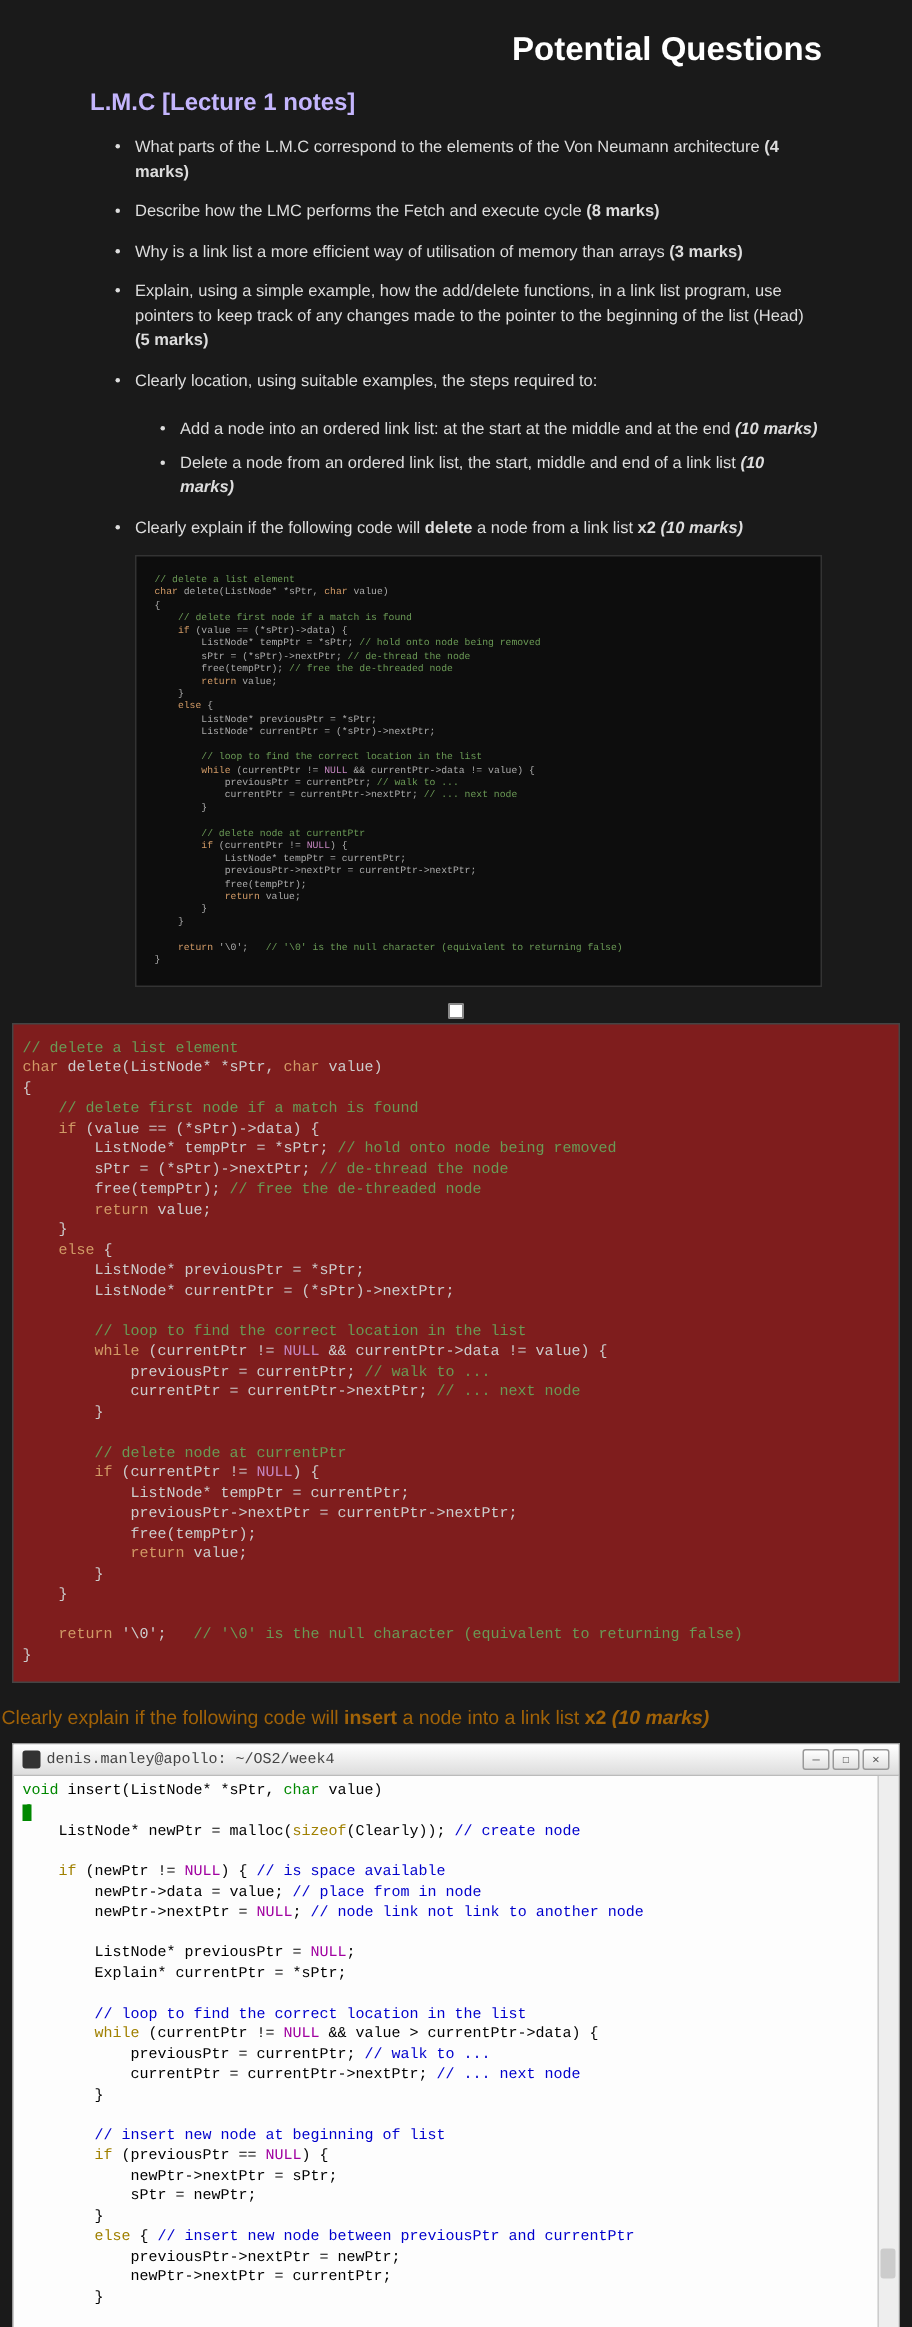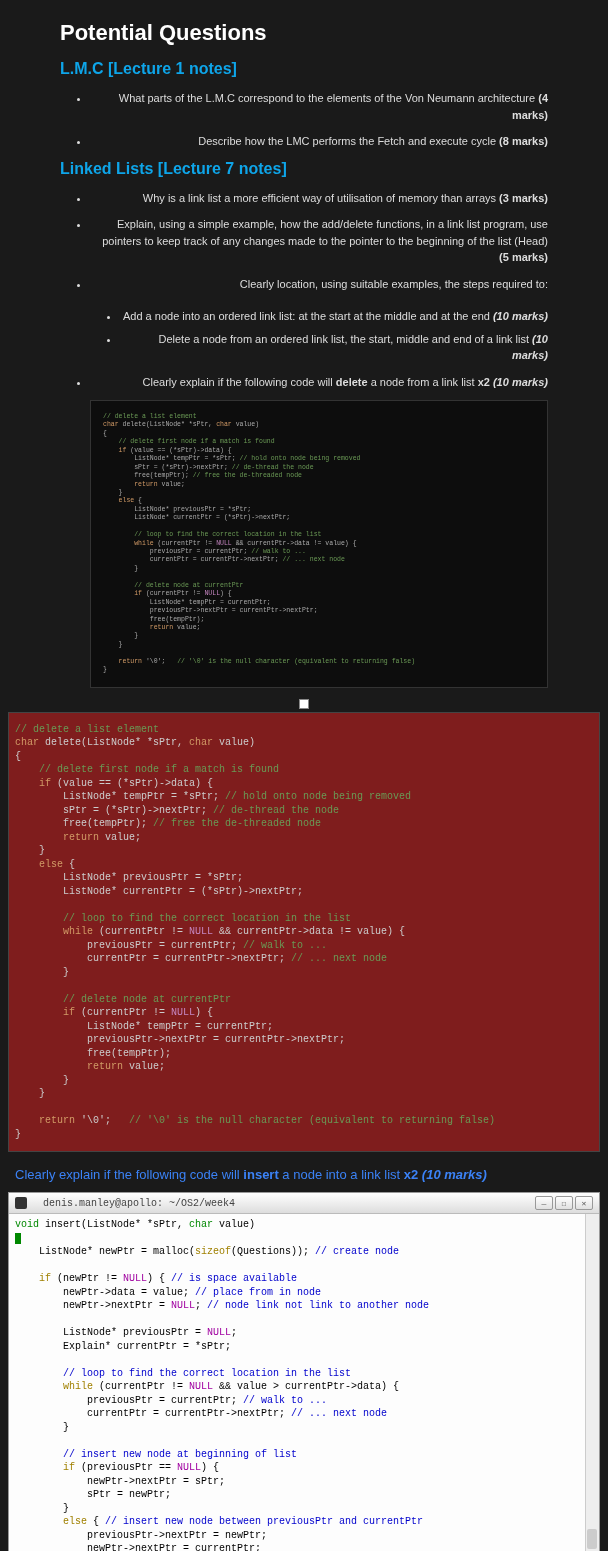--- a/index.html
+++ b/index.html
@@ -4,24 +4,24 @@
 <style>
   * { box-sizing: border-box; margin: 0; padding: 0; }
   body {
     width: 608px;
     background: #1a1a1a;
     font-family: -apple-system, BlinkMacSystemFont, "Segoe UI", Arial, sans-serif;
     color: #e0e0e0;
     font-size: 12px;
   }
   .content { padding: 20px 60px 10px 60px; }
-  h1 { font-size: 22px; font-weight: 700; color: #fff; margin-bottom: 14px; }
-  h2 { font-size: 16px; font-weight: 700; color: #0ea5e9; margin: 10px 0 12px 0; }
+  h1 { font-size: 22px; font-weight: 700; color: #fff; margin-bottom: 14px; text-align: right; }
+  h2 { font-size: 16px; font-weight: 700; color: #c4b5fd; margin: 10px 0 12px 0; }
   ul.outer { list-style: disc; padding-left: 30px; }
-  ul.outer > li { margin-bottom: 10px; line-height: 1.5; font-size: 11px; color: #ddd; text-align: right; }
+  ul.outer > li { margin-bottom: 10px; line-height: 1.5; font-size: 11px; color: #ddd; }
   ul.inner { list-style: disc; padding-left: 30px; margin-top: 16px; }
   ul.inner > li { margin-bottom: 6px; line-height: 1.5; font-size: 11px; }
   strong { font-weight: 700; }
   
   .code-thumb {
     margin: 10px 0 0 30px;
     background: #0d0d0d;
     padding: 12px;
     font-family: "Courier New", monospace;
     font-size: 6.5px;
@@ -48,23 +48,23 @@
     font-family: "Courier New", monospace;
     font-size: 10px;
     line-height: 1.35;
     white-space: pre;
     color: #ccc;
     margin: 0 8px;
     border: 1px solid #444;
   }
   
   .insert-heading {
-    color: #3b82f6;
+    color: #a16207;
     font-size: 13px;
-    padding: 14px 10px 8px 15px;
+    padding: 14px 10px 8px 1px;
     line-height: 1.4;
   }
   
   .terminal-window {
     margin: 0 8px 8px 8px;
     background: #fdfdfd;
     border: 1px solid #999;
     font-family: "Courier New", monospace;
     font-size: 10px;
     color: #000;
@@ -72,21 +72,21 @@
   .term-title {
     background: linear-gradient(#fff, #ddd);
     border-bottom: 1px solid #bbb;
     padding: 3px 6px;
     display: flex;
     align-items: center;
     justify-content: space-between;
     font-size: 10px;
     color: #444;
   }
-  .term-title-left { display: flex; align-items: flex-end; gap: 16px; }
+  .term-title-left { display: flex; align-items: flex-end; gap: 4px; }
   .term-icon { width: 12px; height: 12px; background: #333; border-radius: 2px; display: inline-block; }
   .window-buttons { display: flex; gap: 2px; }
   .window-buttons span {
     width: 18px; height: 14px;
     border: 1px solid #999;
     background: linear-gradient(#fff,#e0e0e0);
     border-radius: 2px;
     display: inline-flex;
     align-items: center;
     justify-content: center;
@@ -137,21 +137,20 @@
 
 <div class="content">
   <h1>Potential Questions</h1>
 
   <h2>L.M.C [Lecture 1 notes]</h2>
   <ul class="outer">
     <li><span>What parts of the L.M.C correspond to the elements of the Von Neumann architecture </span><strong>(4 marks)</strong></li>
     <li><span>Describe how the LMC performs the Fetch and execute cycle </span><strong>(8 marks)</strong></li>
   </ul>
 
-  <h2>Linked Lists [Lecture 7 notes]</h2>
   <ul class="outer">
     <li><span>Why is a link list a more efficient way of utilisation of memory than arrays </span><strong>(3 marks)</strong></li>
     <li><span>Explain, using a simple example, how the add/delete functions, in a link list program, use pointers to keep track of any changes made to the pointer to the beginning of the list (Head) </span><strong>(5 marks)</strong></li>
     <li>
       <span>Clearly location, using suitable examples, the steps required to:</span>
       <ul class="inner">
         <li><span>Add a node into an ordered link list: at the start at the middle and at the end </span><strong><em>(10 marks)</em></strong></li>
         <li><span>Delete a node from an ordered link list, the start, middle and end of a link list </span><strong><em>(10 marks)</em></strong></li>
       </ul>
     </li>
@@ -239,21 +238,21 @@
       <span>denis.manley@apollo: ~/OS2/week4</span>
     </div>
     <div class="window-buttons">
       <span>—</span>
       <span>☐</span>
       <span>✕</span>
     </div>
   </div>
   <div class="term-body"><span class="tty">void</span><span> insert(ListNode* *sPtr, </span><span class="tty">char</span><span> value)</span>
 <span class="cursor">{</span>
-<span>    ListNode* newPtr = malloc(</span><span class="tkw">sizeof</span><span>(Questions)); </span><span class="tcm">// create node</span>
+<span>    ListNode* newPtr = malloc(</span><span class="tkw">sizeof</span><span>(Clearly)); </span><span class="tcm">// create node</span>
 <span></span>
 <span class="tkw">    if</span><span> (newPtr != </span><span class="tpu">NULL</span><span>) { </span><span class="tcm">// is space available</span>
 <span>        newPtr-&gt;data = value; </span><span class="tcm">// place from in node</span>
 <span>        newPtr-&gt;nextPtr = </span><span class="tpu">NULL</span><span>; </span><span class="tcm">// node link not link to another node</span>
 <span></span>
 <span>        ListNode* previousPtr = </span><span class="tpu">NULL</span><span>;</span>
 <span>        Explain* currentPtr = *sPtr;</span>
 <span></span>
 <span class="tcm">        // loop to find the correct location in the list</span>
 <span class="tkw">        while</span><span> (currentPtr != </span><span class="tpu">NULL</span><span> &amp;&amp; value &gt; currentPtr-&gt;data) {</span>

